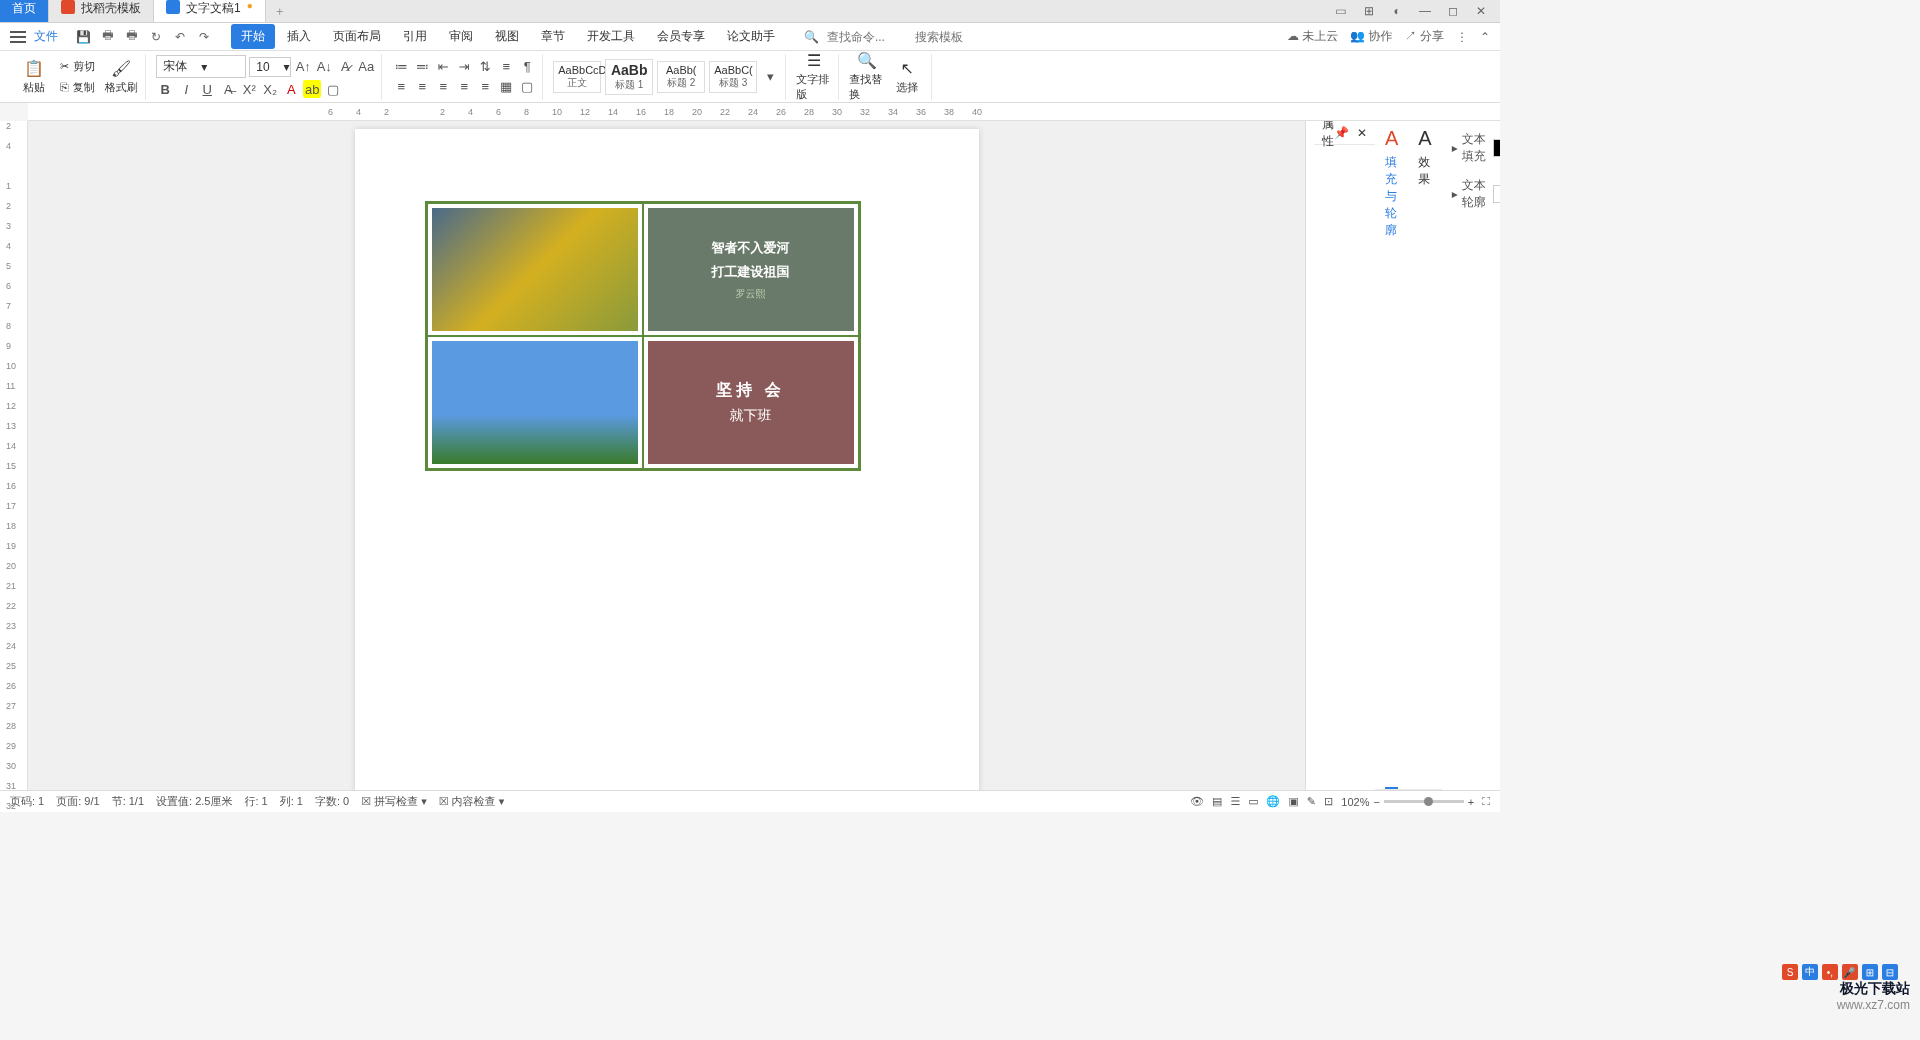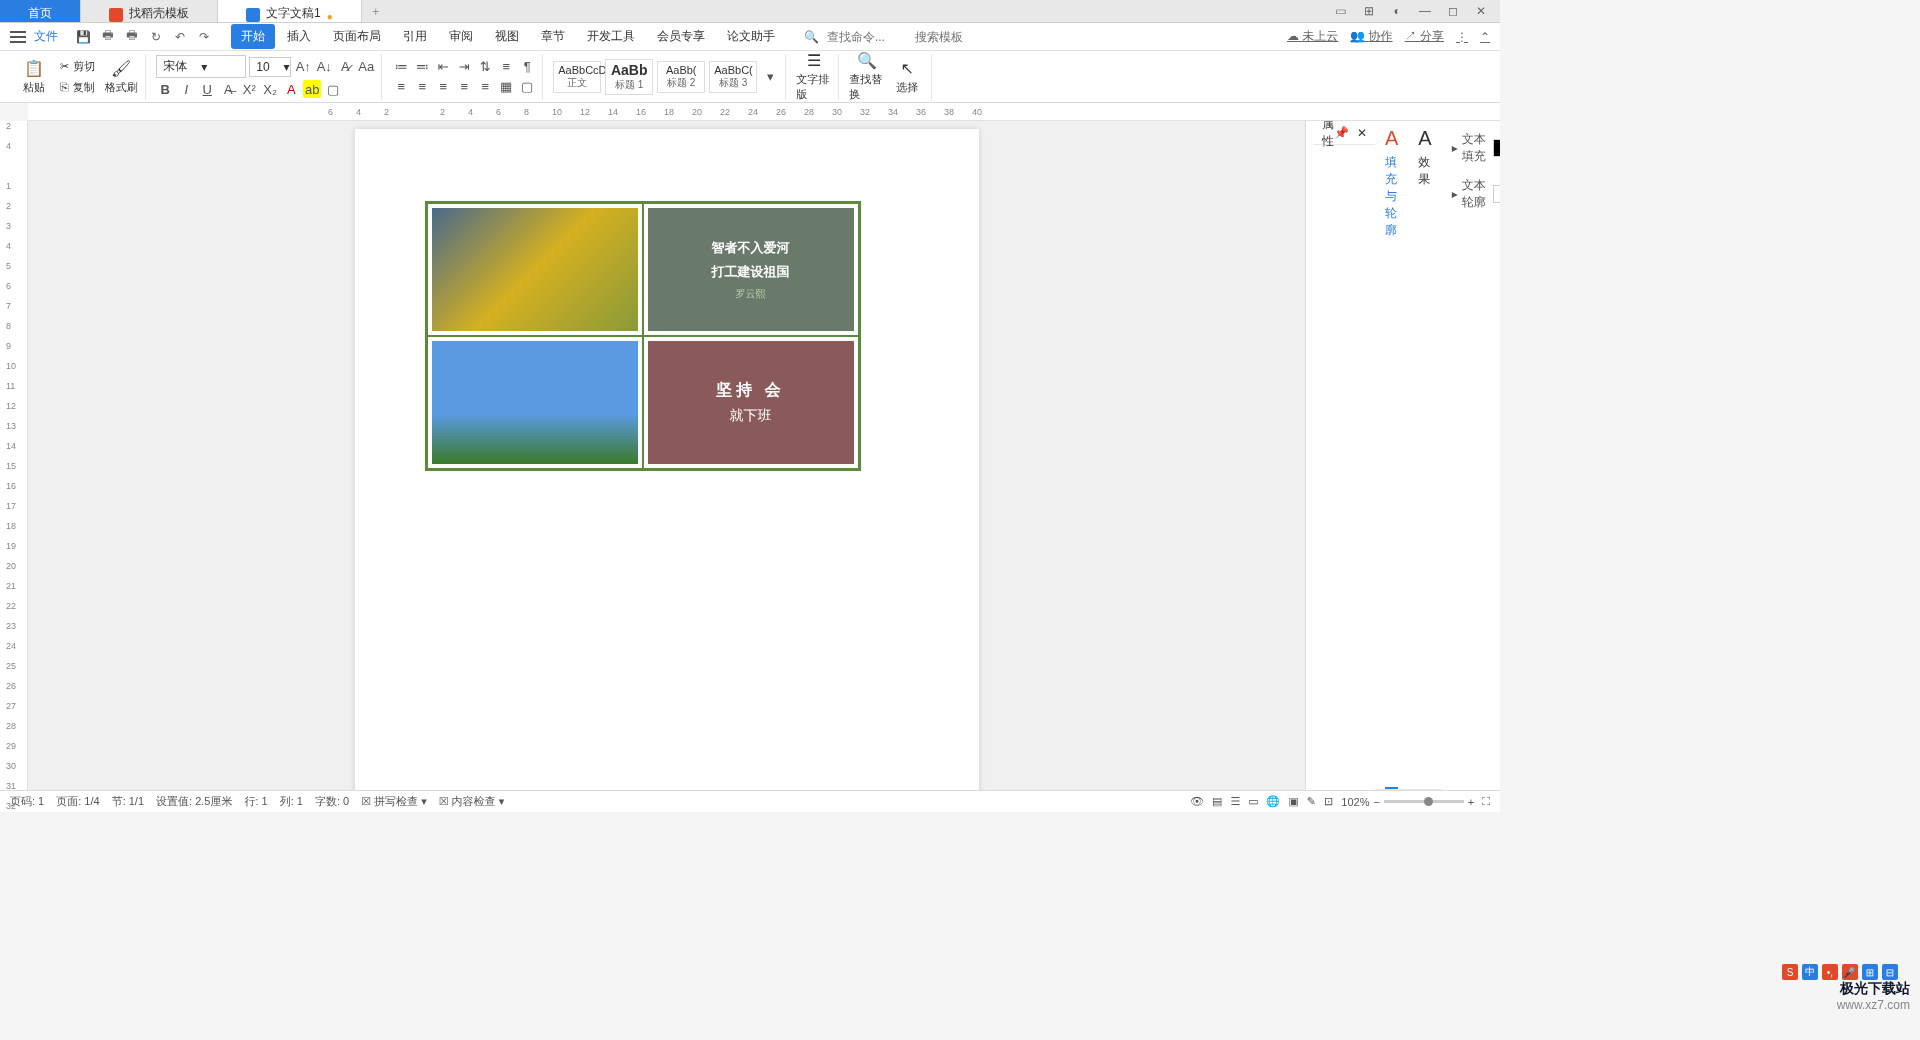--- a/index.html
+++ b/index.html
@@ -1,20 +1,20 @@
 <!DOCTYPE html>
 <html><head>
 <meta charset="utf-8">
 <style>
 * { margin: 0; padding: 0; box-sizing: border-box; font-family: "Microsoft YaHei", sans-serif; }
 body { background: #f5f5f5; width: 1500px; height: 812px; overflow: hidden; font-size: 12px; color: #333; }
 
 
 .tabbar { height: 23px; background: #e8e8e8; display: flex; align-items: stretch; border-bottom: 1px solid #d0d0d0; }
-.tab { display: flex; align-items: flex-end; padding: 0 28px; border-right: 1px solid #d0d0d0; cursor: pointer; gap: 6px; }
+.tab { display: flex; align-items: flex-start; padding: 0 12px; border-right: 1px solid #d0d0d0; cursor: pointer; gap: 6px; }
 .tab.home { background: #2a7de1; color: #fff; }
 .tab.active { background: #fff; }
 .tab-icon { width: 14px; height: 14px; display: inline-block; }
 .tab-dot { color: #f0a020; font-size: 10px; }
 .tab-add { width: 28px; display: flex; align-items: center; justify-content: center; color: #888; }
 .win-controls { margin-left: auto; display: flex; align-items: center; gap: 10px; padding: 0 10px; color: #666; }
 .win-ctrl { width: 18px; height: 18px; display: flex; align-items: center; justify-content: center; }
 
 
 .menubar { height: 28px; background: #fff; display: flex; align-items: center; padding: 0 10px; border-bottom: 1px solid #e0e0e0; gap: 4px; }
@@ -22,21 +22,21 @@
 .hamburger { width: 16px; height: 12px; display: flex; flex-direction: column; justify-content: space-between; }
 .hamburger span { height: 2px; background: #555; }
 .menu-file { color: #2a7de1; font-weight: 500; }
 .quick-icons { display: flex; gap: 8px; margin-left: 10px; color: #666; }
 .qicon { width: 16px; height: 16px; display: flex; align-items: center; justify-content: center; }
 .menu-tabs { display: flex; gap: 2px; margin-left: 15px; }
 .menu-tab { padding: 4px 10px; cursor: pointer; border-radius: 3px; }
 .menu-tab.active { background: #2a7de1; color: #fff; }
 .search-area { margin-left: 15px; display: flex; align-items: center; gap: 8px; color: #999; }
 .search-input { border: none; outline: none; font-size: 12px; width: 80px; }
-.menu-right { margin-left: auto; display: flex; align-items: center; gap: 12px; color: #666; text-decoration: underline; }
+.menu-right { margin-left: auto; display: flex; align-items: center; gap: 12px; color: #666; }
 
 
 .ribbon { height: 52px; background: #fff; display: flex; align-items: center; padding: 0 10px; border-bottom: 1px solid #dcdcdc; gap: 4px; }
 .ribbon-group { display: flex; align-items: center; gap: 4px; padding: 0 6px; border-right: 1px solid #e8e8e8; height: 46px; }
 .rbtn-big { display: flex; flex-direction: column; align-items: center; justify-content: center; width: 36px; height: 44px; font-size: 11px; gap: 2px; }
 .rbtn-big .ico { width: 20px; height: 20px; display: flex; align-items: center; justify-content: center; font-size: 16px; }
 .rbtn-sm { display: flex; align-items: center; gap: 4px; font-size: 11px; padding: 2px 4px; }
 .font-sel { border: 1px solid #ccc; padding: 2px 6px; font-size: 12px; background: #fff; display: flex; align-items: center; gap: 14px; }
 .font-sel.name { width: 90px; }
 .font-sel.size { width: 42px; }
@@ -413,21 +413,21 @@
       <span class="ps-ico">↖</span>
       <span class="ps-ico">⚙</span>
       <span class="ps-ico">◎</span>
       <span class="ps-ico">▭</span>
     </div>
   </div>
 </div>
 
 <div class="statusbar">
   <span>页码: 1</span>
-  <span>页面: 1/4</span>
+  <span>页面: 9/1</span>
   <span>节: 1/1</span>
   <span>设置值: 2.5厘米</span>
   <span>行: 1</span>
   <span>列: 1</span>
   <span>字数: 0</span>
   <span>☒ <span>拼写检查</span> ▾</span>
   <span>☒ <span>内容检查</span> ▾</span>
   <div class="right">
     <span>👁</span>
     <span>▤</span>

